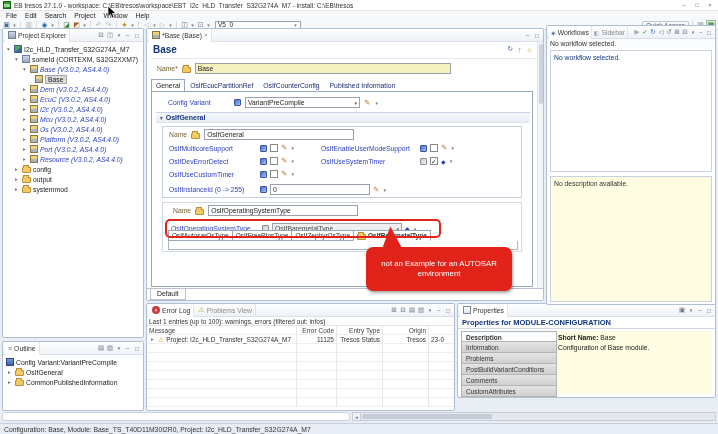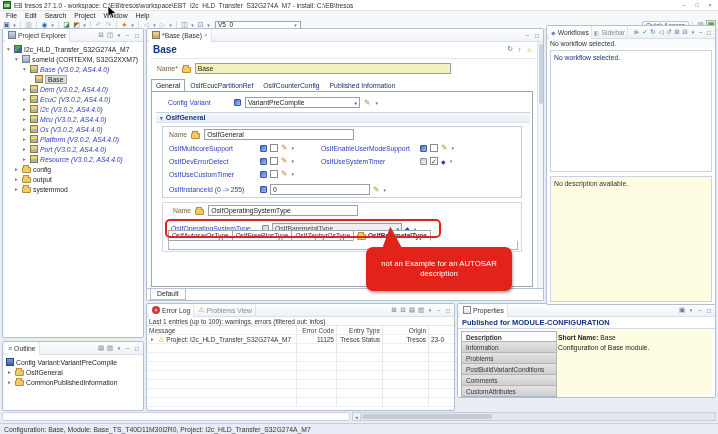--- a/index.html
+++ b/index.html
@@ -456,21 +456,21 @@
       <div class="thumb" style="top:2px; height:60px;"></div>
     </div>
 
     <div style="position:absolute; left:0; top:246px; width:100%; border-top:1px solid #b8c2d0;"></div>
     <div style="position:absolute; left:3px; top:247px; height:11px; padding:0 6px; background:#fff; border:1px solid #b8c2d0; border-top:none; font-size:6.8px; line-height:10px;">Default</div>
   </div>
 </div>
 
 <div id="callout">
   <div class="tail"></div>
-  <span>not an Example for an AUTOSAR description</span>
+  <span>not an Example for an AUTOSAR environment</span>
 </div>
 
 <div class="panel" id="errorlog" style="left:146px; top:303px; width:309px; height:108px;">
   <div class="phead">
     <div class="ptab">
       <span class="elog-icon"><span>×</span></span>
       <span>Error Log</span>
     </div>
     <div class="ptab inactive">
       <span class="warn">⚠</span>
@@ -560,21 +560,21 @@
     <div class="ptab">
       <span style="width:8px;height:8px;border:1px solid #7a8aa0;background:linear-gradient(#fff,#dce4ee);"></span>
       <span>Properties</span>
     </div>
     <span class="spacer"></span>
     <span class="hicon">▣</span>
     <span class="hicon sm">▾</span>
     <span class="hicon">−</span>
     <span class="hicon">□</span>
   </div>
-  <div style="height:12px; line-height:12px; padding-left:4px; font-size:7.5px; font-weight:bold; color:#10357f; background:#fff; border-bottom:1px solid #d0d8e4;">Published for MODULE-CONFIGURATION</div>
+  <div style="height:12px; line-height:12px; padding-left:4px; font-size:7.5px; font-weight:bold; color:#10357f; background:#fff; border-bottom:1px solid #d0d8e4;">Properties for MODULE-CONFIGURATION</div>
   <div style="position:absolute; left:3px; top:27px; right:3px; bottom:3px; background:#fffde1;">
     <div style="position:absolute; left:97px; top:3px; font-size:6.8px;">
       <span style="font-weight:bold;">Short Name:</span>
       <span>Base</span>
       <div style="margin-top:3px;">Configuration of Base module.</div>
     </div>
   </div>
   <div class="pnav">
     <div class="active">Description</div>
     <div>Information</div>

